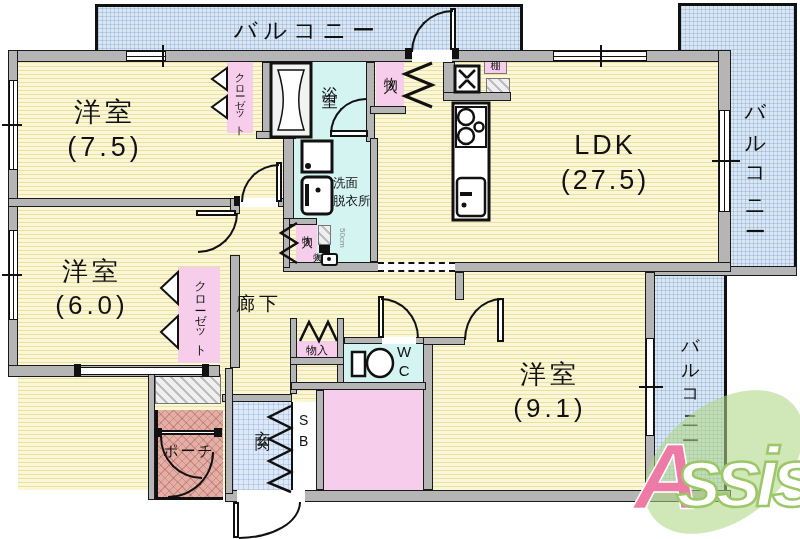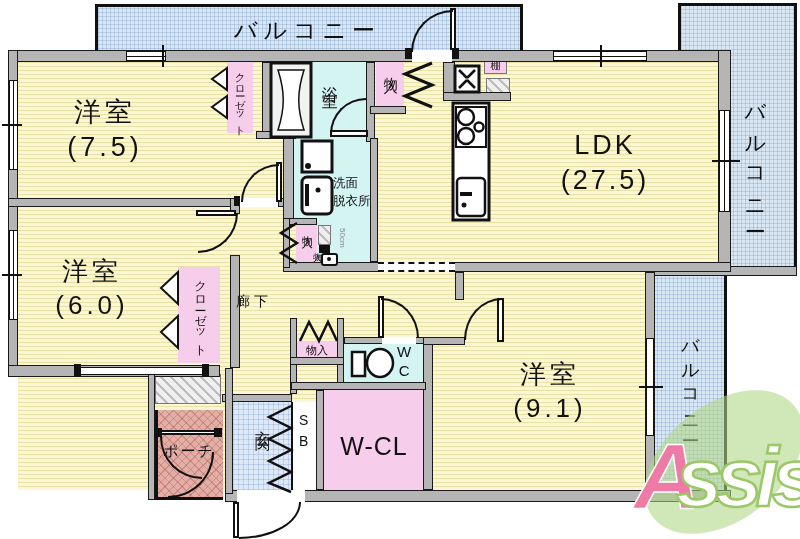--- a/index.html
+++ b/index.html
@@ -231,24 +231,23 @@
   <div class="abs lbl vtext" style="left:319px;top:74px;font-size:16px;letter-spacing:5px;">浴室</div>
   <div class="abs lbl" style="left:333px;top:174px;font-size:12.5px;line-height:1.45;">洗面
 脱衣所</div>
   <div class="abs lbl vtext" style="left:233px;top:65px;font-size:10.5px;letter-spacing:1px;">クローゼット</div>
   <div class="abs lbl vtext" style="left:192px;top:272px;font-size:12px;letter-spacing:2px;">クローゼット</div>
   <div class="abs lbl vtext" style="left:382px;top:66px;font-size:14px;letter-spacing:2px;">物入</div>
   <div class="abs lbl vtext" style="left:300px;top:227px;font-size:11px;letter-spacing:1px;">物入</div>
   <div class="abs lbl vtext" style="left:312px;top:246px;font-size:8.5px;">物入</div>
   <div class="abs lbl" style="left:298px;top:343px;width:38px;text-align:center;font-size:11px;">物入</div>
   <div class="abs lbl" style="left:486px;top:59px;width:19px;text-align:center;font-size:10px;">棚</div>
-  <div class="abs lbl" style="left:236px;top:292px;font-size:14px;letter-spacing:4px;">廊下</div>
+  <div class="abs lbl" style="left:236px;top:292px;font-size:19px;letter-spacing:4px;">廊下</div>
   <div class="abs lbl" style="left:397px;top:343px;font-size:15px;text-align:center;line-height:1.25;">W
 C</div>
-  <div class="abs lbl" style="left:324px;top:430px;width:100px;text-align:center;font-size:25px;letter-spacing:1px;">W-CL</div>
   <div class="abs lbl" style="left:299px;top:410px;font-size:14px;text-align:center;line-height:1.5;">S
 B</div>
   <div class="abs lbl vtext" style="left:253px;top:418px;font-size:15px;letter-spacing:7px;">玄関</div>
   <div class="abs lbl" style="left:157px;top:441px;width:64px;text-align:center;font-size:15px;letter-spacing:2px;">ポーチ</div>
   <div class="abs lbl vtext" style="left:337px;top:228px;font-size:8px;color:#8a8a8a;text-orientation:mixed;">50cm</div>
 
   <svg class="abs" width="170" height="150" viewBox="0 0 170 150" style="left:632px;top:390px;z-index:7;overflow:hidden;">
     <ellipse cx="92" cy="72" rx="90" ry="58" transform="rotate(-38 92 72)" fill="#aed584" opacity="0.58"></ellipse>
     <text x="2" y="118" font-family="Liberation Sans, sans-serif" font-style="italic" font-weight="bold" font-size="92" fill="#ee7ba6" stroke="#ffffff" stroke-width="1.5">A</text>
     <text x="44" y="116" font-family="Liberation Sans, sans-serif" font-style="italic" font-weight="bold" font-size="84" letter-spacing="-7" fill="#ffffff" stroke="#9cc768" stroke-width="2.5">ssist</text>

